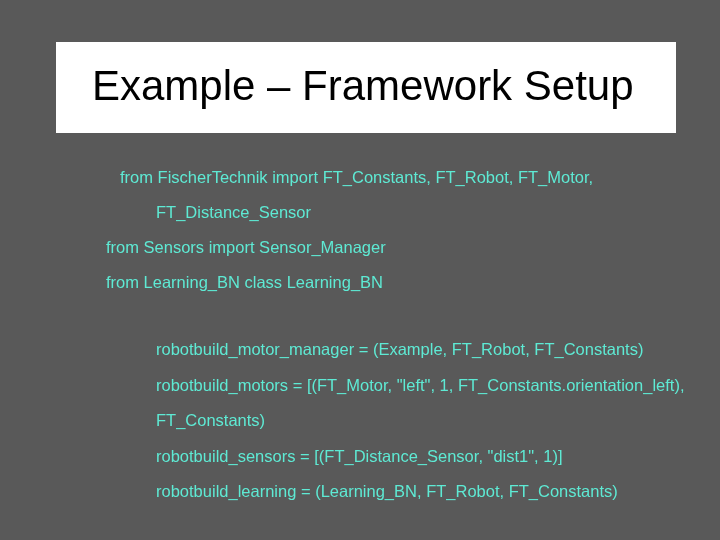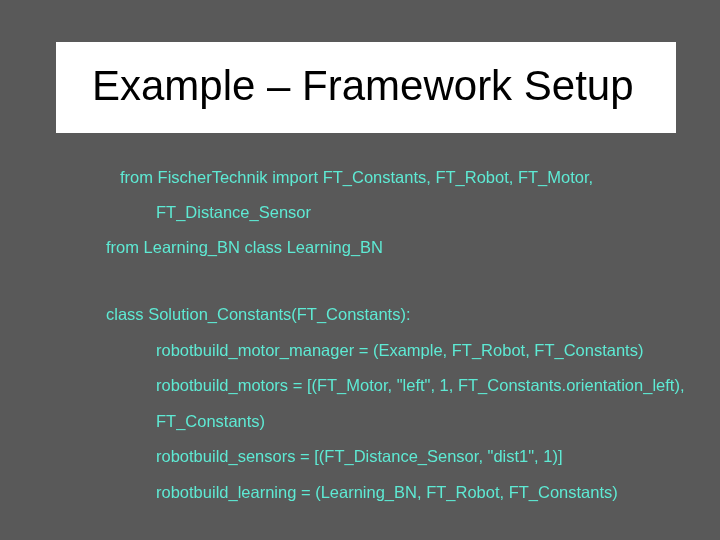--- a/index.html
+++ b/index.html
@@ -17,23 +17,23 @@
 <body>
 <div class="slide">
 <div class="title-box">
 <h1 class="title">Example – Framework Setup</h1>
 </div>
 <div class="body-area">
 <div class="para">
 <span>from FischerTechnik import FT_Constants, FT_Robot, FT_Motor,</span>
 <span class="indent">FT_Distance_Sensor</span>
 </div>
+<div class="para">from Sensors import Sensor_Manager</div>
 <div class="para">from Learning_BN class Learning_BN</div>
 <div class="spacer"></div>
-<div class="class-line">class Solution_Constants(FT_Constants):</div>
 <div class="class-line">
         <span class="indent">robotbuild_motor_manager = (Example, FT_Robot, FT_Constants)</span>
       </div>
 <div class="class-line">
         <span class="indent">robotbuild_motors = [(FT_Motor, "left", 1, FT_Constants.orientation_left),</span>
       </div>
 <div class="class-line">
         <span class="indent">FT_Constants)</span>
       </div>
 <div class="class-line">

